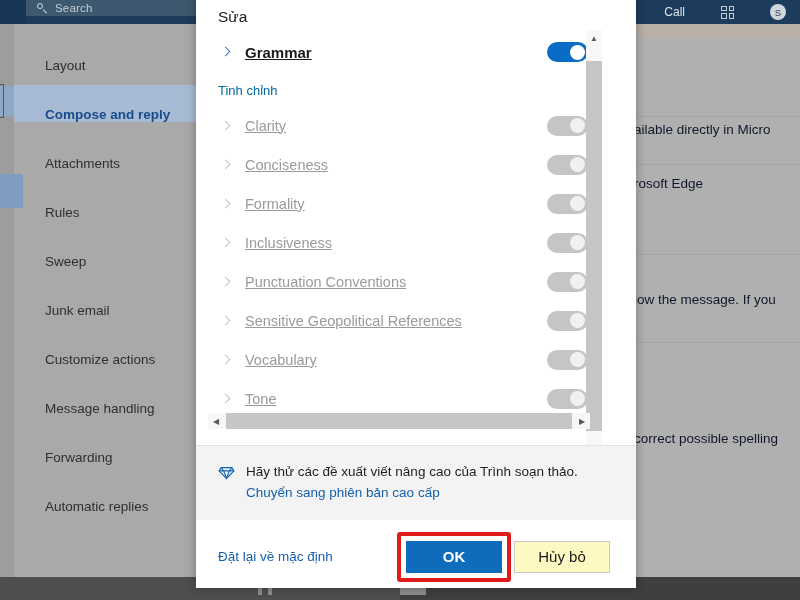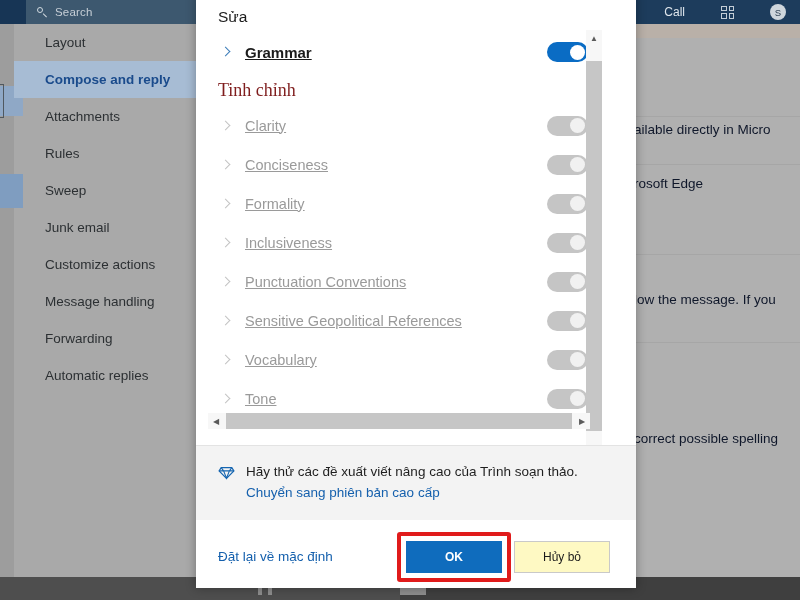--- a/index.html
+++ b/index.html
@@ -34,21 +34,21 @@
   }
   .topbar-accent {
     position: absolute;
     left: 0; top: 0;
     width: 26px; height: 24px;
     background: #173555;
   }
   .topbar-search {
     position: absolute;
     left: 26px; top: 0;
-    width: 172px; height: 24px;
+    width: 172px; height: 16px;
     background: #3d586f;
     display: flex;
     align-items: center;
     gap: 7px;
     padding-left: 11px;
     box-sizing: border-box;
   }
   .topbar-search .sicon {
     width: 11px; height: 11px;
     position: relative;
@@ -145,25 +145,26 @@
   }
 
   .nav-list {
     position: absolute;
     left: 14px; top: 24px;
     width: 184px;
   }
   .nav-item {
     height: 37px;
     display: flex;
-    align-items: center;
+    align-items: flex-end;
     padding-left: 31px;
     box-sizing: border-box;
     font-size: 13.5px;
     color: #2c3033;
+    margin-top: 12px;
   }
   .nav-item.selected {
     background: #a7bcd4;
     color: #1a4b8c;
     font-weight: bold;
   }
 
   
   .bg-main {
     position: absolute;
@@ -323,27 +324,26 @@
     background: #ffffff;
   }
   .toggle.off {
     background: #c5c5c5;
   }
   .toggle.off .knob {
     background: #f1f1f1;
   }
 
   .group-head {
-    font-size: 18px;
-    color: #7f1d1d;
+    font-size: 13px;
+    color: #0369a1;
     padding: 0 0 0 22px;
     height: 32px;
     display: flex;
     align-items: center;
-    font-family: Liberation Serif, serif;
   }
 
   
   .v-scroll {
     position: absolute;
     right: 34px; top: 0;
     width: 16px; height: 432px;
     background: #f7f7f7;
   }
   .v-arrow {
@@ -438,21 +438,21 @@
   .btn-group {
     margin-left: auto;
     display: flex;
     align-items: center;
     gap: 12px;
     position: relative;
   }
   .btn {
     height: 32px;
     min-width: 96px;
-    font-size: 12px;
+    font-size: 15px;
     display: flex;
     align-items: center;
     justify-content: center;
     box-sizing: border-box;
     cursor: pointer;
   }
   .btn-primary {
     background: #0f6cbd;
     color: #ffffff;
     border: 1px solid #0f6cbd;

